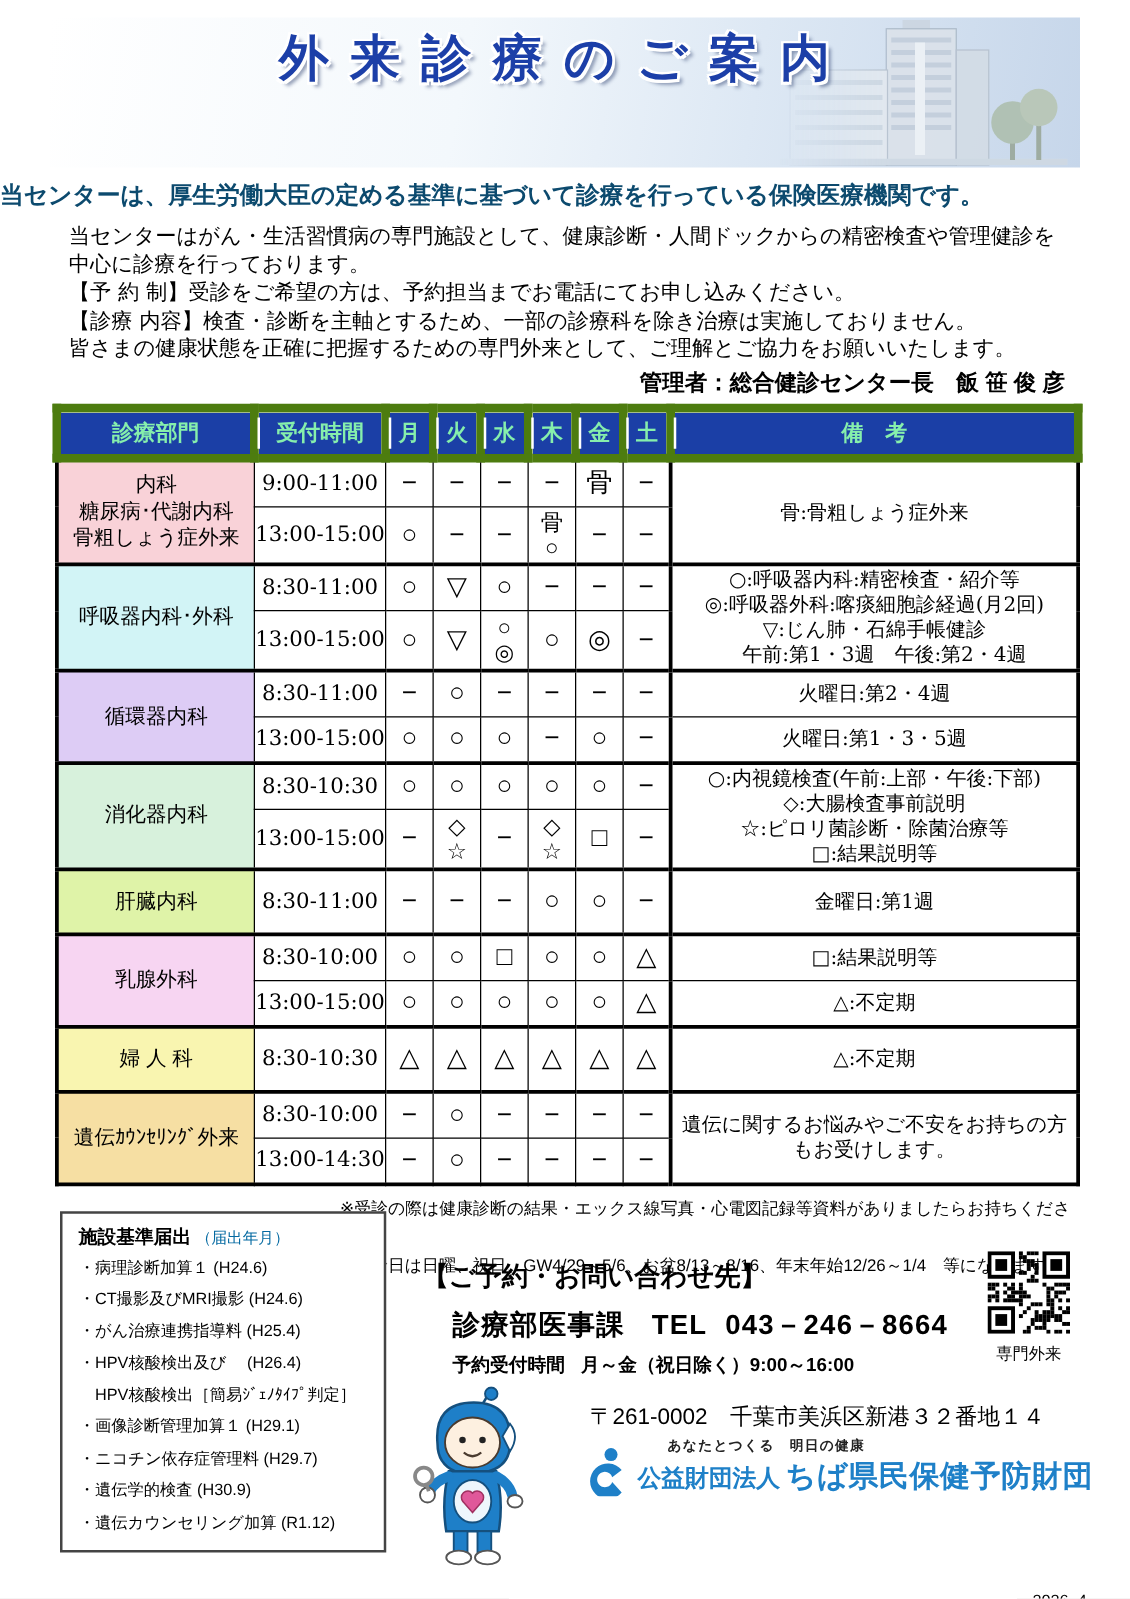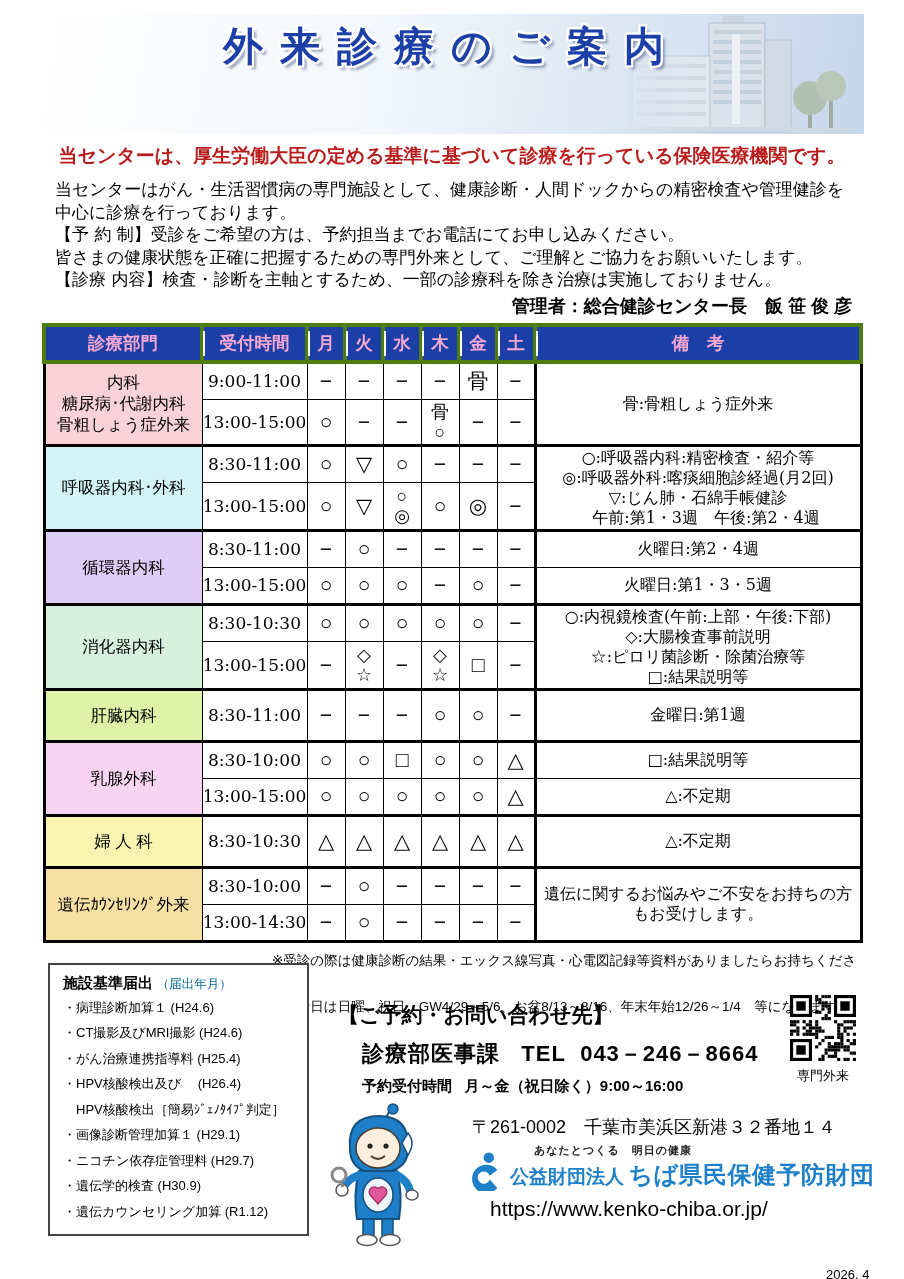--- a/index.html
+++ b/index.html
@@ -12,31 +12,31 @@
   .building-wrap{position:absolute;right:0;top:0;width:250px;height:120px;opacity:.9;
           -webkit-mask-image:linear-gradient(to right,transparent 0%,#000 40%);
           mask-image:linear-gradient(to right,transparent 0%,#000 40%);}
   .banner-titles{position:relative;text-align:center;padding-top:4px;z-index:2;}
   .title1{font-size:37px;font-weight:bold;color:#1c3fa8;letter-spacing:1px;
           text-shadow:-2px -2px 0 #fff,0 -2px 0 #fff,2px -2px 0 #fff,-2px 0 0 #fff,2px 0 0 #fff,
                       -2px 2px 0 #fff,0 2px 0 #fff,2px 2px 0 #fff,4px 4px 3px rgba(25,45,95,.45);}
   .title2{font-size:40px;font-weight:bold;color:#1c3fa8;letter-spacing:17px;margin-top:1px;
           text-shadow:-2px -2px 0 #fff,0 -2px 0 #fff,2px -2px 0 #fff,-2px 0 0 #fff,2px 0 0 #fff,
                       -2px 2px 0 #fff,0 2px 0 #fff,2px 2px 0 #fff,4px 4px 3px rgba(25,45,95,.45);}
-  .subtitle{text-align:center;margin-top:9px;font-size:19px;font-weight:bold;color:#b91c1c;}
+  .subtitle{margin-top:9px;font-size:19px;font-weight:bold;color:#0c4a6e;}
 
   
   .intro{margin:9px 42px 0 55px;font-family:"DejaVu Serif","Liberation Serif",serif;
          font-size:17px;line-height:22.5px;}
   .manager{text-align:right;margin:3px 52px 5px 0;font-weight:bold;font-size:18px;}
 
   
   table.schedule{border-collapse:collapse;margin-left:42px;border:3px solid #000;table-layout:fixed;}
-  table.schedule th{background:#1b3fa6;color:#f9a8d4;font-size:17.5px;font-weight:bold;height:33px;
-         border:4px solid #4d7c0f;position:relative;padding:0;}
+  table.schedule th{background:#1b3fa6;color:#86efac;font-size:17.5px;font-weight:bold;height:33px;
+         border:7px solid #4d7c0f;position:relative;padding:0;}
   table.schedule th::before{content:'';position:absolute;left:-1px;top:4px;bottom:4px;width:1.5px;background:#fff;}
   table.schedule th:first-child::before{display:none;}
   table.schedule td{border:1px solid #000;text-align:center;padding:1px 0;background:#fff;}
   td.dept{font-size:16.5px;line-height:21px;border-right:2px solid #000;padding:2px;}
   td.time{font-family:"DejaVu Serif","Liberation Serif",serif;font-size:17px;
           border-left:2px solid #000;border-right:3px solid #000;height:33px;}
   td.sym{font-size:21px;height:33px;line-height:22px;}
   td.sym.stacked{line-height:20px;font-size:18px;padding:2px 0;}
   td.sym.stacked div{line-height:20px;}
   td.sym.last{border-right:3px solid #000;}
@@ -107,22 +107,22 @@
       <div class="title2">外来診療のご案内</div>
     </div>
   </div>
 
   <div class="subtitle">当センターは、厚生労働大臣の定める基準に基づいて診療を行っている保険医療機関です。</div>
 
   <div class="intro" id="intro-lines">
       <div>当センターはがん・生活習慣病の専門施設として、健康診断・人間ドックからの精密検査や管理健診を</div>
       <div>中心に診療を行っております。</div>
       <div>【予 約 制】受診をご希望の方は、予約担当までお電話にてお申し込みください。</div>
+      <div>【診療 内容】検査・診断を主軸とするため、一部の診療科を除き治療は実施しておりません。</div>
       <div>皆さまの健康状態を正確に把握するための専門外来として、ご理解とご協力をお願いいたします。</div>
-      <div>【診療 内容】検査・診断を主軸とするため、一部の診療科を除き治療は実施しておりません。</div>
     </div>
   <div class="manager">管理者：総合健診センター長　飯 笹 俊 彦</div>
 
   <table class="schedule">
     <colgroup>
       <col style="width:158px">
         <col style="width:105px">
       <col style="width:38px">
         <col style="width:38px">
         <col style="width:38px">
@@ -551,16 +551,15 @@
       </svg>
       <div class="logo-texts">
         <div class="tagline">あなたとつくる　明日の健康</div>
         <div class="org-line">
           <span class="org-type">公益財団法人</span>
           <span class="org-name">ちば県民保健予防財団</span>
         </div>
       </div>
     </div>
 
-    <div class="url">https://www.kenko-chiba.or.jp/</div>
     <div class="issue-date">2026. 4</div>
   </div>
 </div>
 
 </body></html>

